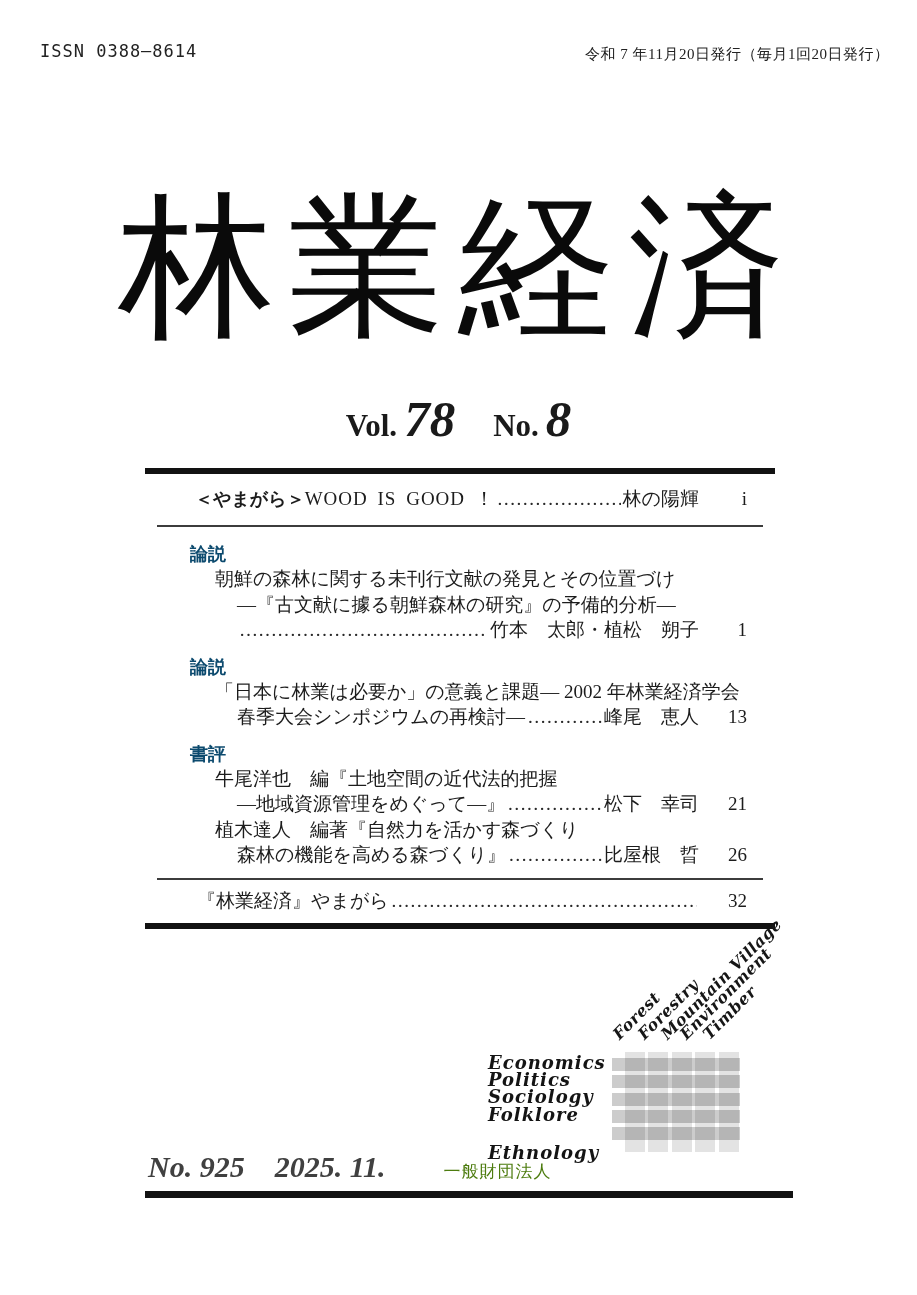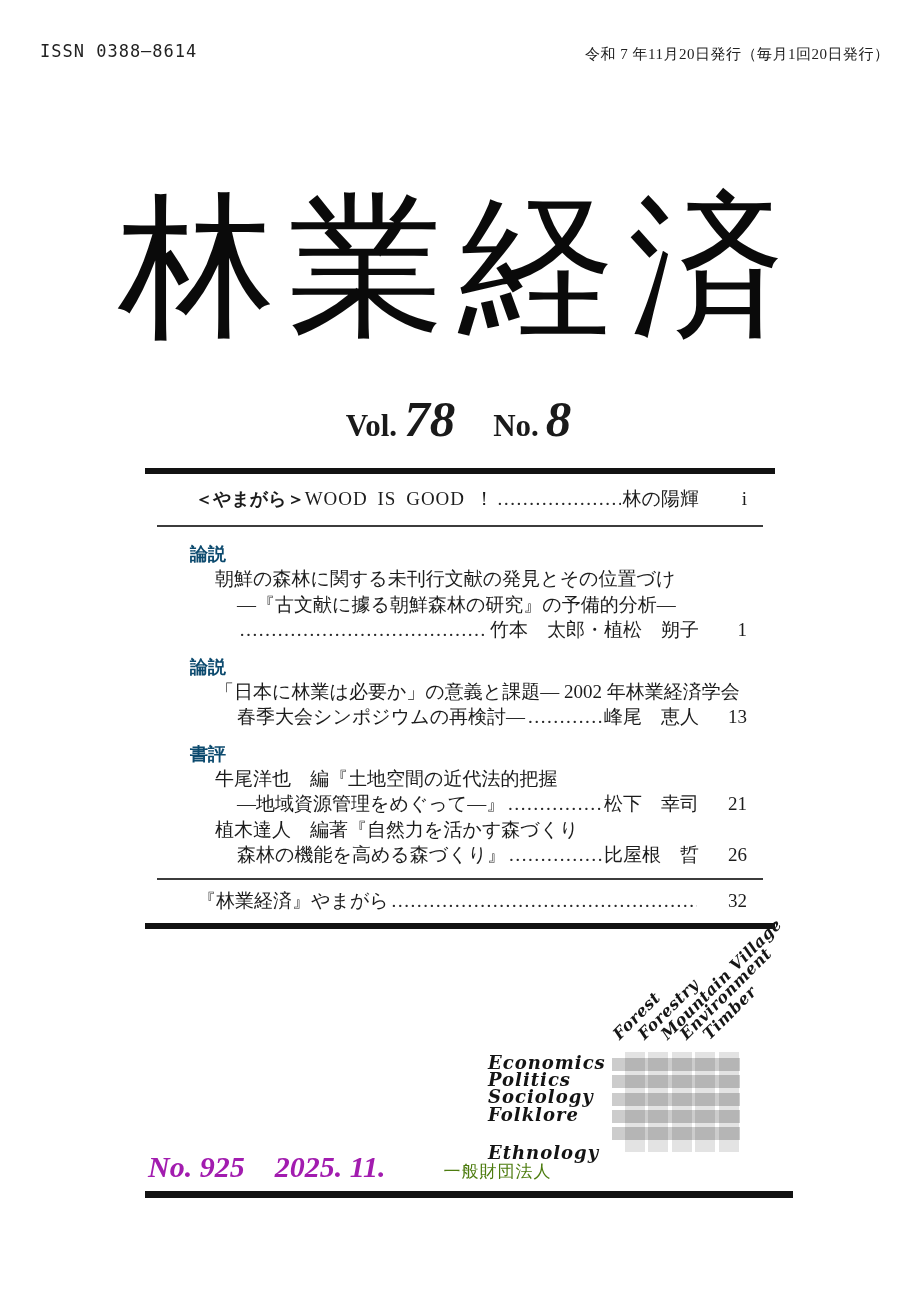--- a/index.html
+++ b/index.html
@@ -52,21 +52,21 @@
         letter-spacing:.5px;transform-origin:0 100%;transform:rotate(-45deg);white-space:nowrap;
         font-family:"DejaVu Serif","Liberation Serif",serif;color:#161616;}
   .diag.d0{left:141px;} .diag.d1{left:166px;} .diag.d2{left:189px;} .diag.d3{left:208px;} .diag.d4{left:231px;}
   .side{position:absolute;left:8px;font-size:18px;line-height:17px;font-style:italic;font-weight:700;
         letter-spacing:1px;font-family:"DejaVu Serif","Liberation Serif",serif;color:#141414;}
   .side.s0{top:119px;} .side.s1{top:136px;} .side.s2{top:153px;} .side.s3{top:171px;} .side.s4{top:188px;margin-top:21px;}
 
   
   .imprint{position:absolute;left:148px;top:1150px;width:645px;display:flex;align-items:baseline;
         white-space:nowrap;}
-  .imprint .issue,.imprint .idate{font-size:30px;font-style:italic;font-weight:700;color:#a21caf;}
+  .imprint .issue,.imprint .idate{font-size:30px;font-style:italic;font-weight:700;color:#404040;}
   .imprint .idate{margin-left:30px;}
   .imprint .orgtype{font-size:17px;margin-left:58px;letter-spacing:1px;color:#4d7c0f;}
   .imprint .publisher{font-size:34px;margin-left:10px;letter-spacing:3px;font-weight:600;color:#0d0d0d;}
   .imprint-rule{position:absolute;left:145px;top:1191px;width:648px;height:7px;background:#121212;}
 </style>
 </head>
 <body>
 
 <div class="page">
 

